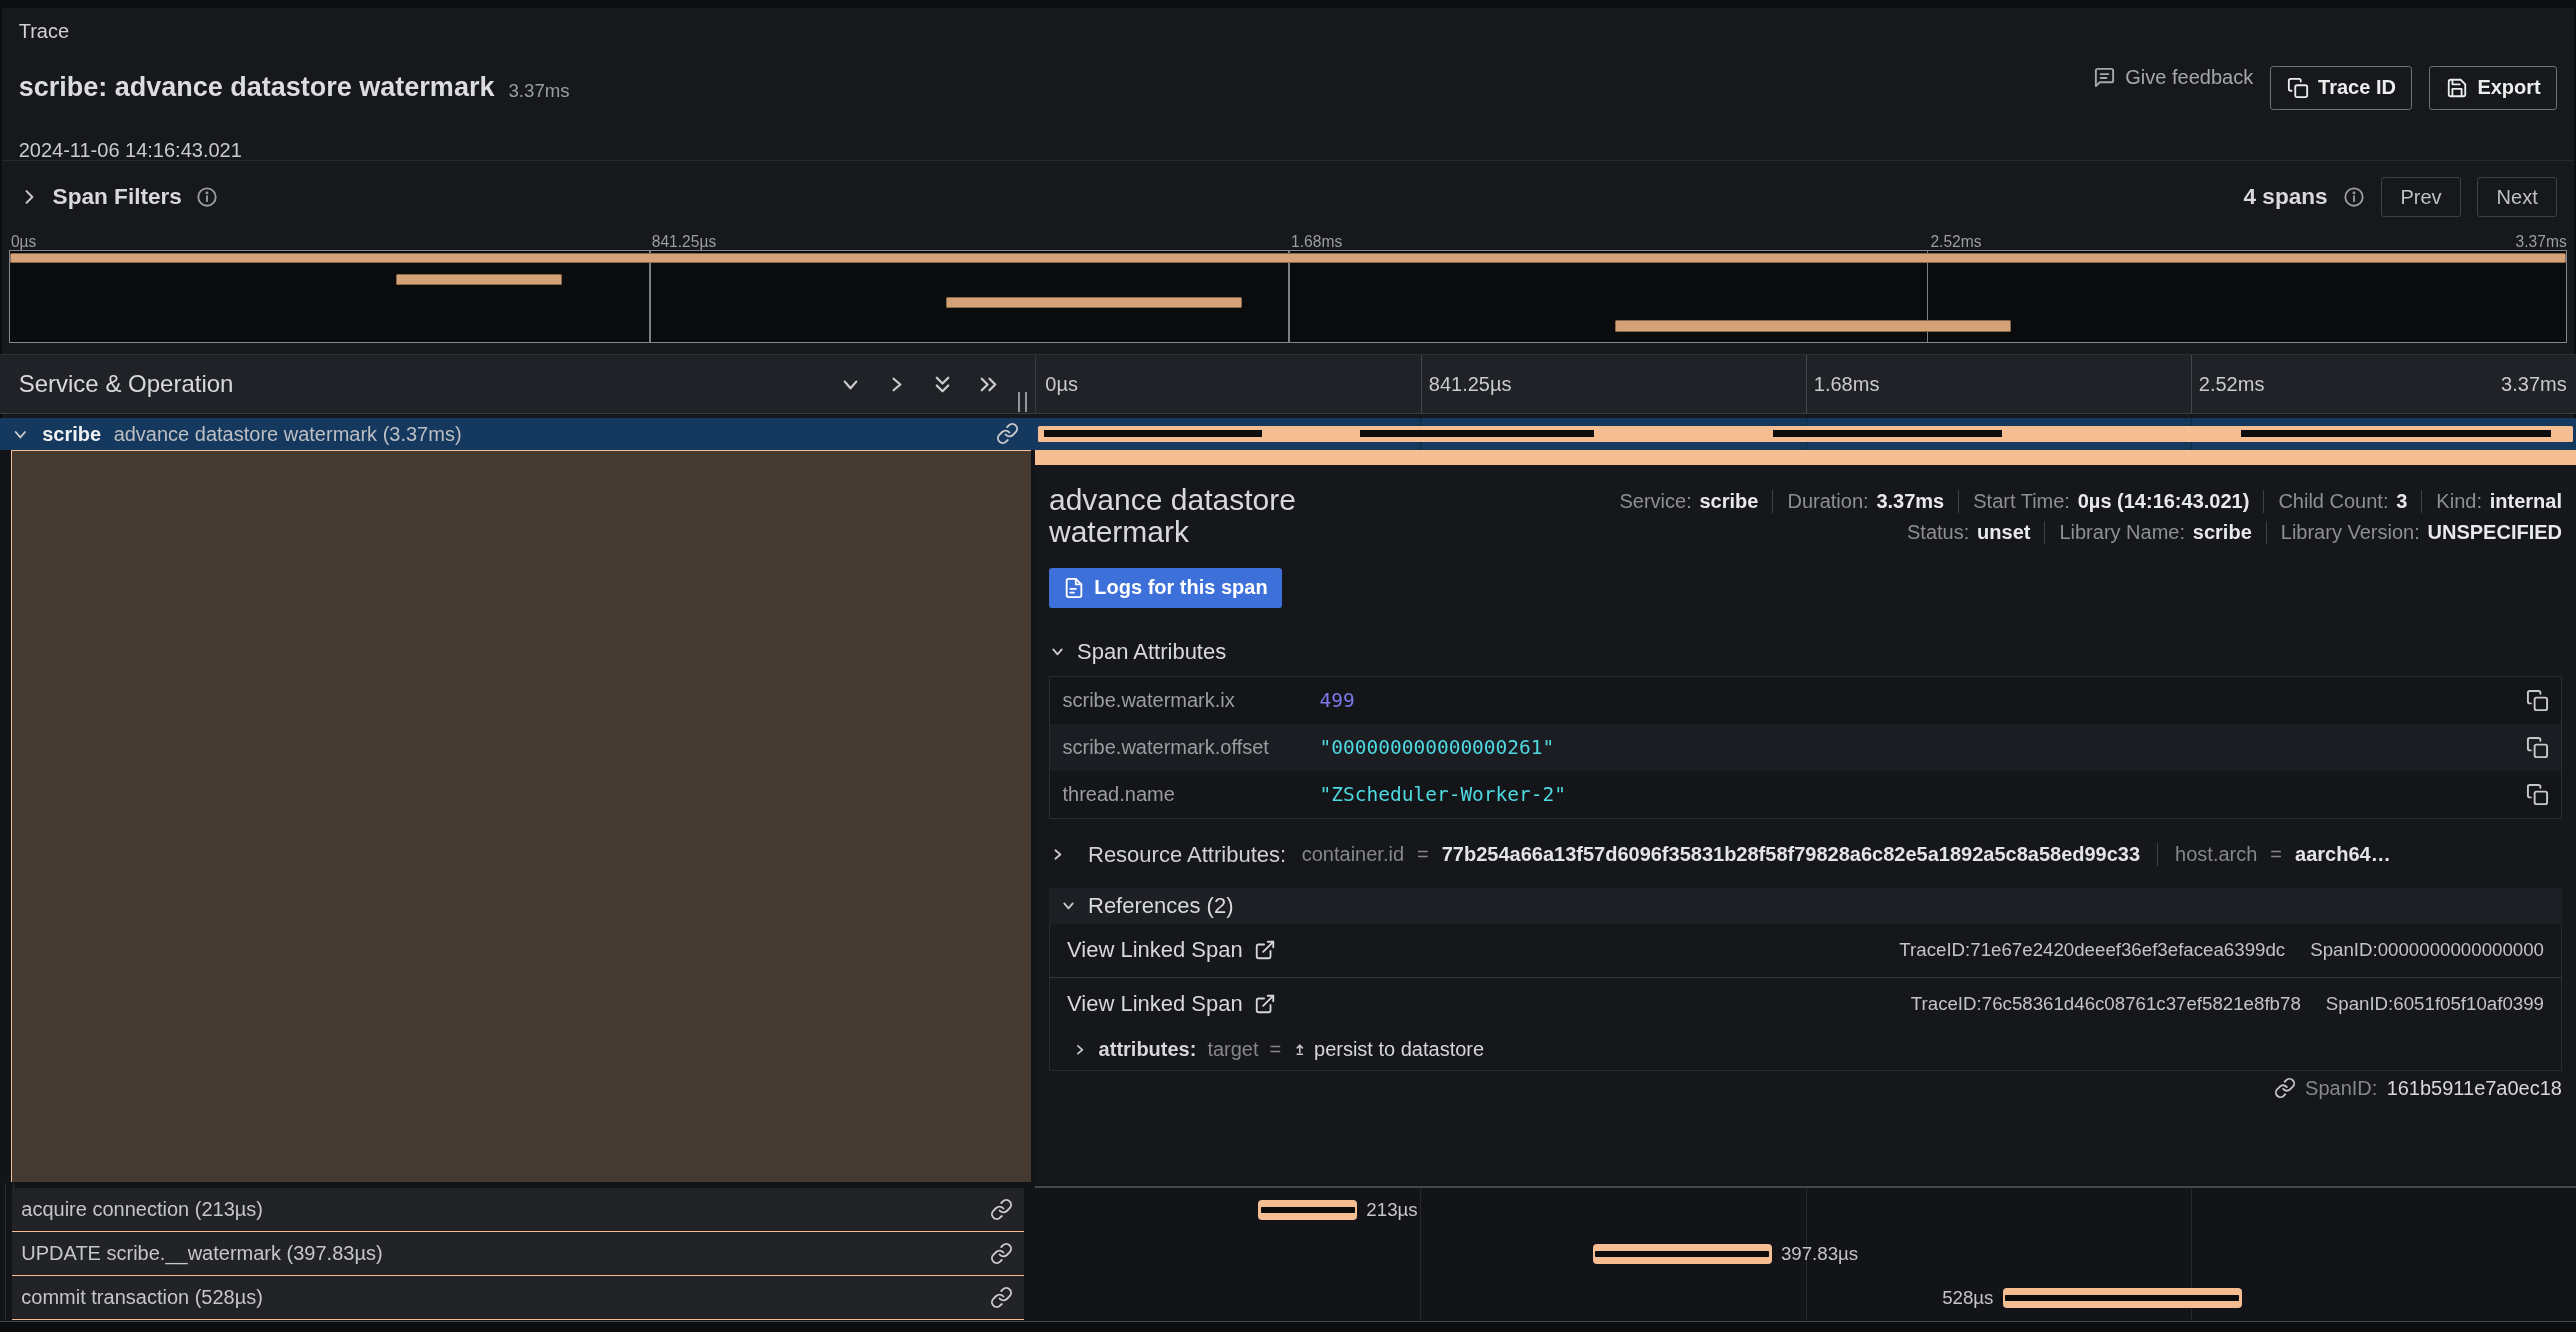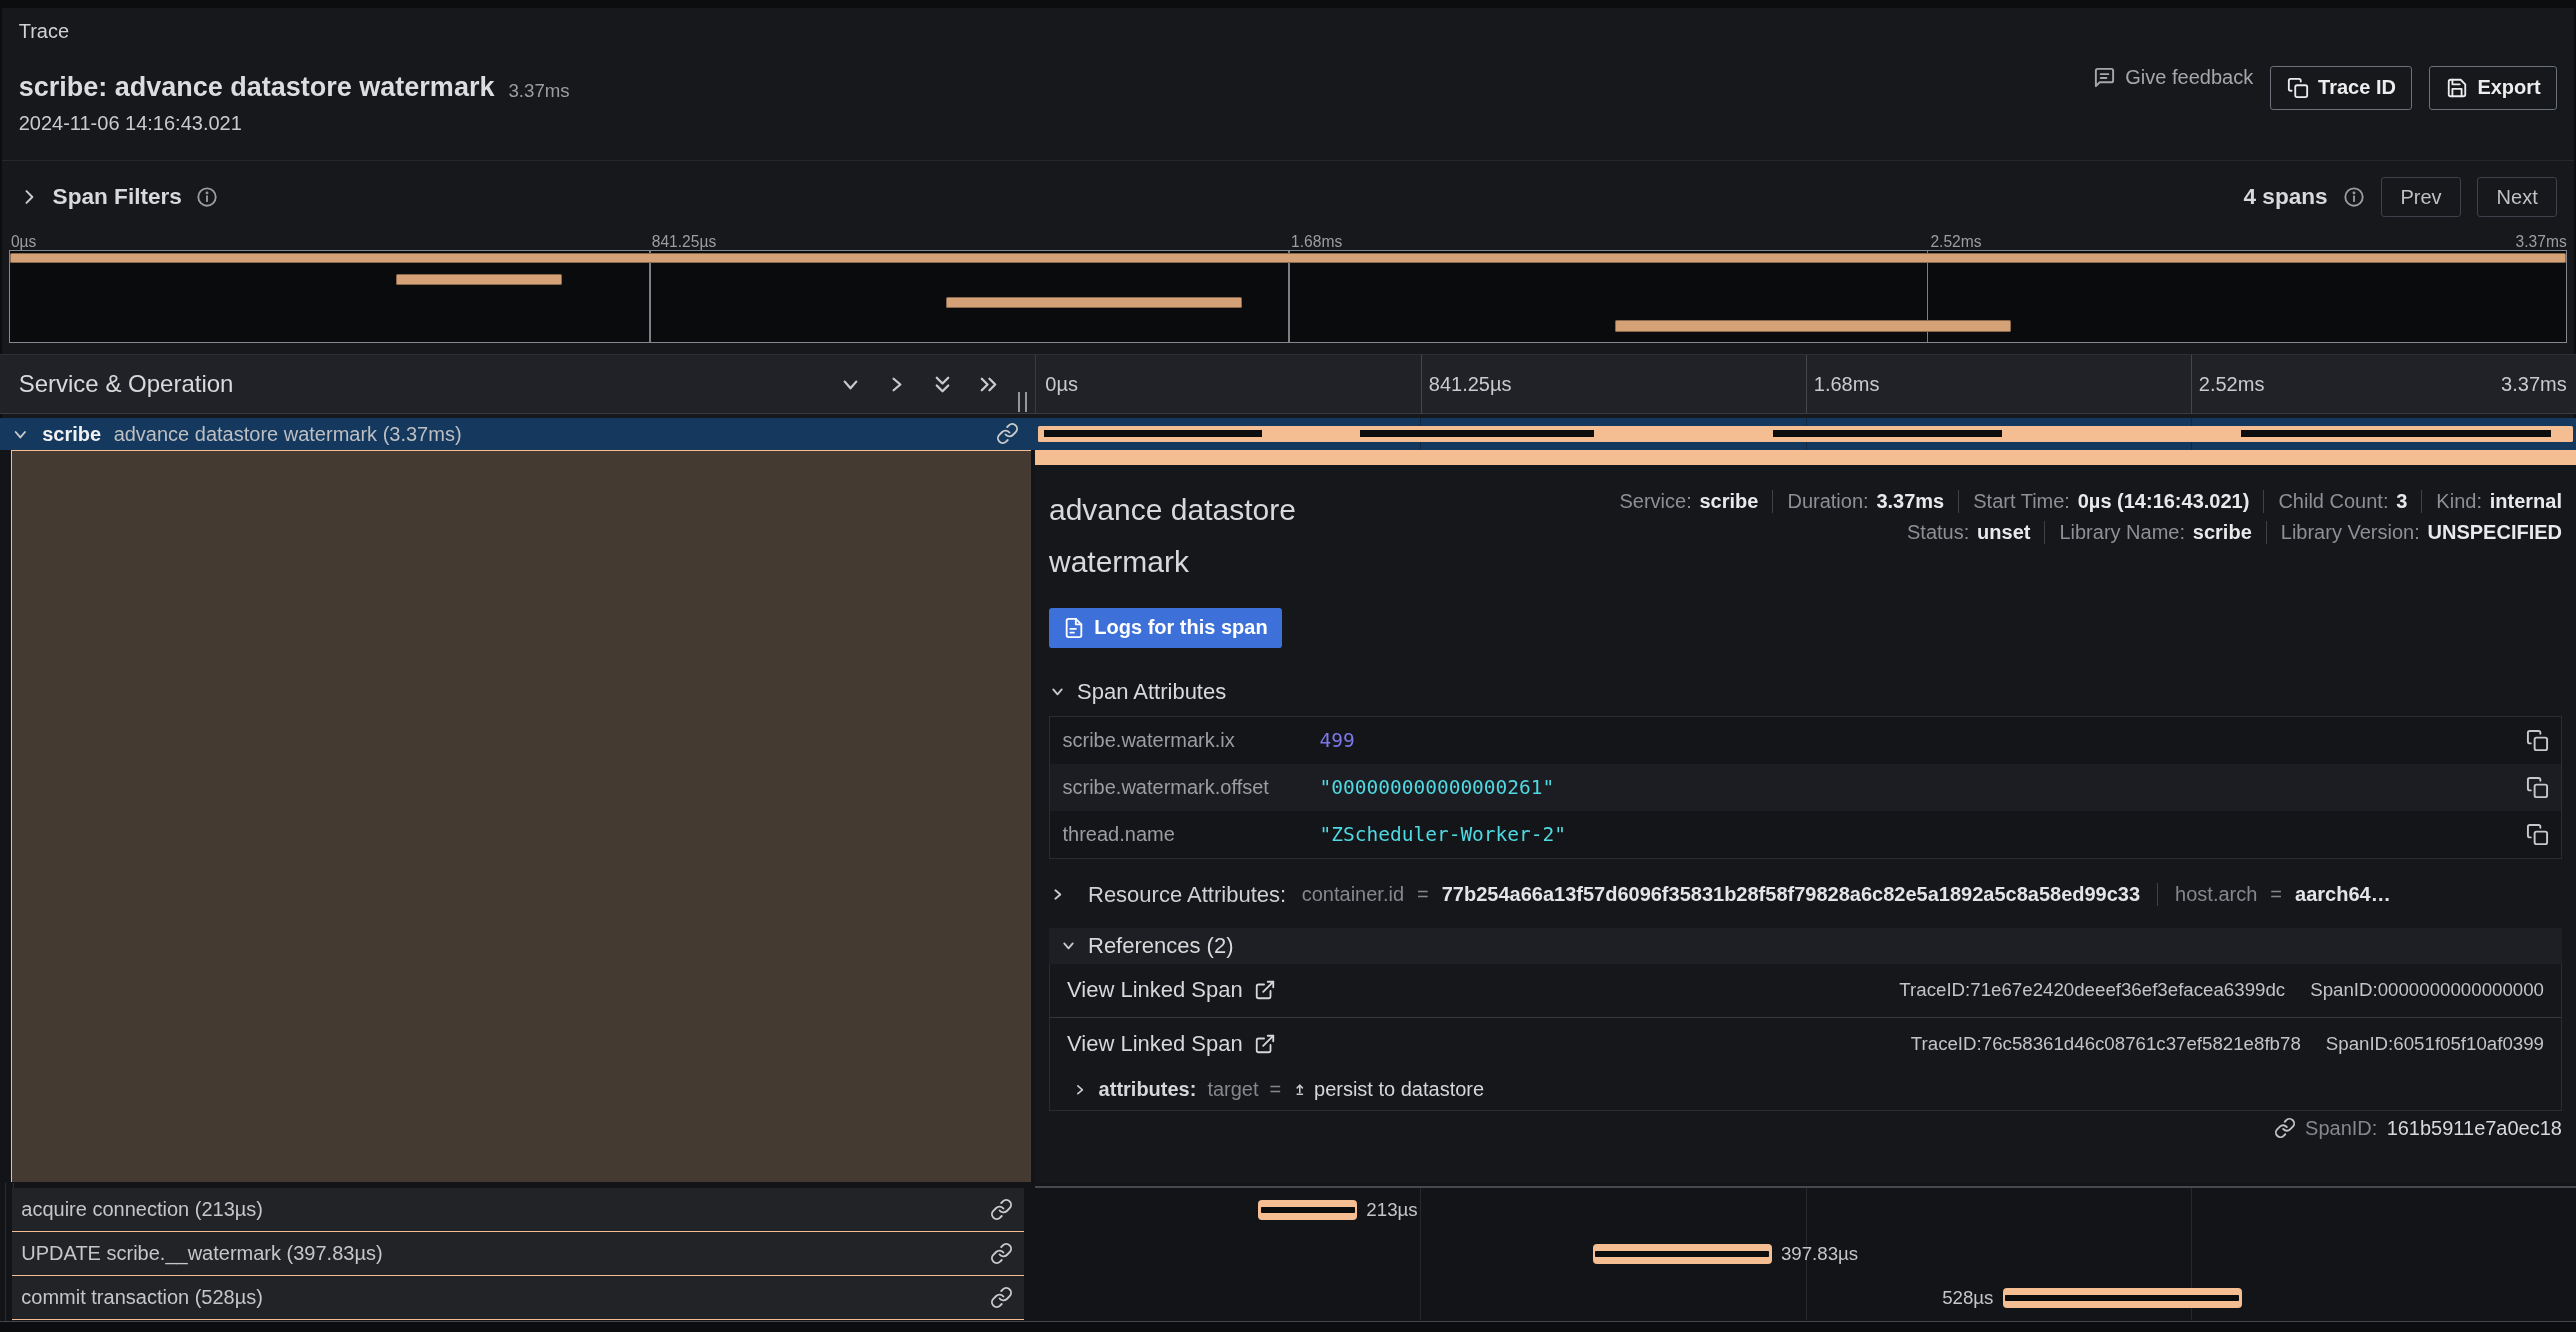--- a/index.html
+++ b/index.html
@@ -13,21 +13,21 @@
   .hdr { position:absolute; top:7.8px; left:0; right:0; height:153px; }
   .crumb { position:absolute; top:12.5px; left:18.7px; font-size:20px; color:#d0d1d3; }
   .title-row { position:absolute; top:58px; left:18.7px; right:18.7px; display:flex; align-items:center; }
   .page-title { font-size:27px; font-weight:600; color:#dcdde0; }
   .title-dur { font-size:18.7px; color:#9b9da1; margin-left:14px; padding-top:6.2px; }
   .hdr-actions { margin-left:auto; display:flex; align-items:flex-start; gap:17px; }
   .feedback { display:flex; align-items:center; gap:9.3px; color:#a5a7ab; font-size:20px; cursor:pointer; }
   .btn-ghost { display:flex; align-items:center; gap:9.3px; height:44px; padding:0 15.6px;
                border:0.8px solid #6d727b; border-radius:3.1px; background:transparent;
                color:#eceded; font-size:20px; font-weight:600; cursor:pointer; }
-  .date-line { position:absolute; top:104px; left:18.7px; font-size:20px; color:#c9cbce; }
+  .date-line { position:absolute; top:131px; left:18.7px; font-size:20px; color:#c9cbce; }
 
   
   .filters { position:absolute; top:160px; left:1.6px; right:1.6px; height:73px;
              border-top:0.8px solid #26282d; display:flex; align-items:center; padding:0 17px; }
   .filters-left { display:flex; align-items:center; gap:14px; }
   .filters-label { font-size:22.6px; font-weight:600; color:#d8d9da; }
   .dimicon { color:#9b9da1; }
   .filters-right { margin-left:auto; display:flex; align-items:center; gap:15.6px; }
   .spans-count { font-size:22.6px; font-weight:600; color:#d8d9da; }
   .btn-sm { height:40px; padding:0 18.7px; border:0.8px solid #3f424a; border-radius:3.1px;
@@ -75,21 +75,21 @@
 
   
   .detail { position:absolute; top:450px; left:0; right:0; height:733px; background:#131418; }
   .detail-brown { position:absolute; left:11px; top:0; width:1020px; height:732px;
                   background:#443a31; border-top:1.6px solid #f4bd92; border-left:1.6px solid #f4bd92; }
   .detail-right { position:absolute; left:1035px; right:0; top:0; height:733px;
                   background:#16171b; overflow:hidden; }
   .detail-strip { height:15px; background:#f4bd92; }
   .detail-body { padding:18.7px 14px 0 14px; }
   .d-top { display:flex; }
-  .d-title { font-size:30px; line-height:52px; font-weight:500; color:#d8d9da; width:393px; }
+  .d-title { font-size:30px; line-height:32px; font-weight:500; color:#d8d9da; width:393px; }
   .d-meta { margin-left:auto; display:flex; flex-direction:column; align-items:flex-end; gap:7.8px; padding-top:6.2px; }
   .meta-line { display:flex; align-items:center; }
   .meta-item { display:flex; align-items:center; gap:7.8px; font-size:20px; white-space:nowrap; }
   .meta-item + .meta-item { border-left:0.8px solid #3f4146; margin-left:14px; padding-left:14px; }
   .meta-label { color:#8d8f94; } .meta-value { font-weight:600; color:#e8e9ea; }
   .logs-btn { margin-top:20px; display:inline-flex; align-items:center; gap:9.3px; height:40px;
               padding:0 14px; background:#3d71d9; border:none; border-radius:3.1px;
               color:#fff; font-size:20px; font-weight:600; cursor:pointer; }
   .sec-hdr { margin-top:31px; display:flex; align-items:center; gap:11px;
              font-size:22px; color:#d8d9da; cursor:pointer; }

